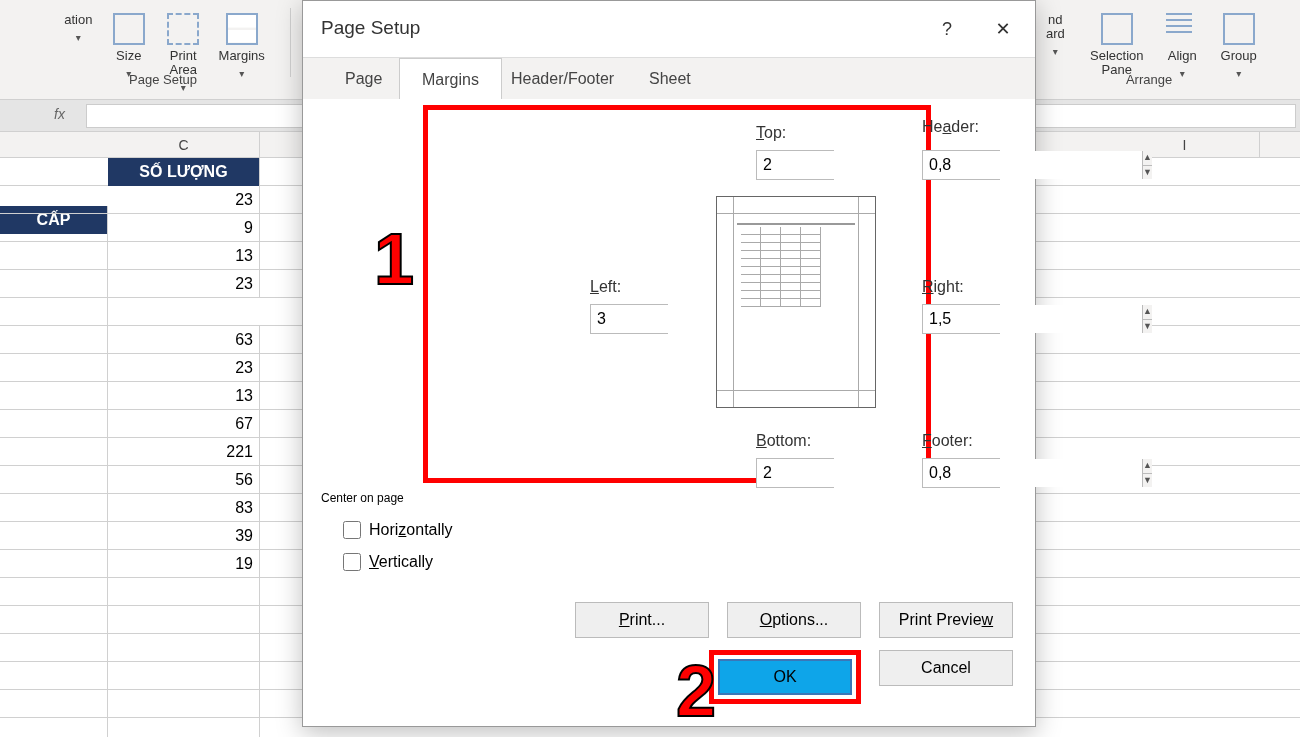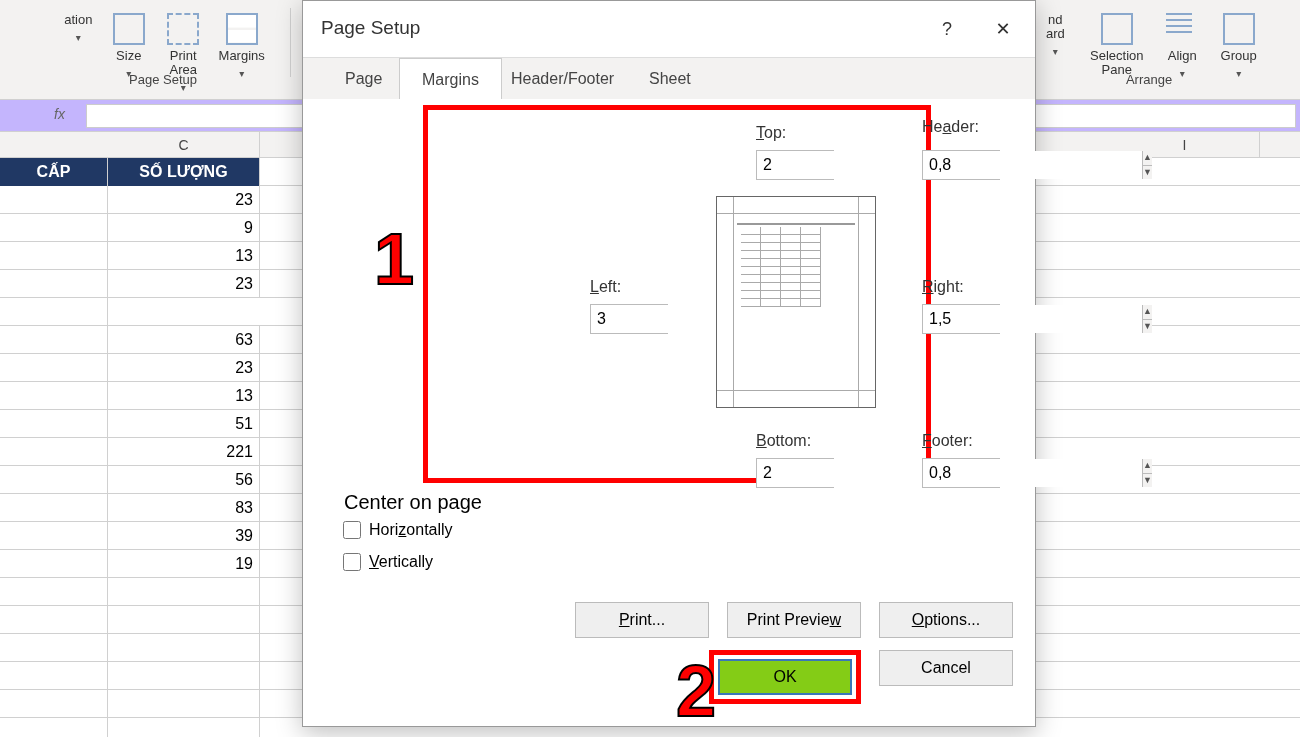--- a/index.html
+++ b/index.html
@@ -18,33 +18,33 @@
 .ico-size { border: 2px solid #8aa8cc; width: 22px; height: 28px; margin-top:2px;}
 .ico-print { border: 2px dashed #8aa8cc; width: 26px; height: 28px; margin-top:2px;}
 .ico-breaks { width:30px;height:26px;background:linear-gradient(#fff,#fff) top/100% 45% no-repeat,linear-gradient(#fff,#fff) bottom/100% 45% no-repeat;border:2px solid #8aa8cc;position:relative;margin-top:2px;}
 .ico-align { width:28px;height:26px;margin-top:2px;}
 .ico-align::before{content:"";display:block;width:26px;height:2px;background:#8aa8cc;box-shadow:0 6px #8aa8cc,0 12px #8aa8cc,0 18px #8aa8cc;}
 .ico-group { width:28px;height:26px;border:2px solid #8aa8cc;margin-top:2px;}
 .ico-selection { width:24px;height:26px;border:2px solid #8aa8cc;margin-top:2px;}
 .dd-arrow { font-size: 10px; color: #555; }
 
 
-.fx-bar { position:absolute; top:100px; left:0; width:1300px; height:32px; background:#c4b5fd; border-bottom:1px solid #d0d0d0; }
+.fx-bar { position:absolute; top:100px; left:0; width:1300px; height:32px; background:#e5e5e5; border-bottom:1px solid #d0d0d0; }
 .fx-bar .fx { position:absolute; left:54px; top:6px; font-style:italic; color:#666; font-size:14px;}
 .fx-bar .fx-input { position:absolute; left:86px; top:4px; width:1210px; height:24px; border:1px solid #ccc; background:#fff;}
 
 
 .grid { position:absolute; top:132px; left:0; width:1300px; height:605px; background:#fff; }
 .colhdrs { height:26px; background:#f3f2f1; border-bottom:1px solid #d0d0d0; position:relative;}
 .colhdr { position:absolute; top:0; height:26px; line-height:26px; text-align:center; font-size:14px; color:#444; border-right:1px solid #d0d0d0;}
 .rows { position:relative; }
 .row { height:28px; border-bottom:1px solid #d0d0d0; position:relative;}
 .cell { position:absolute; top:0; height:28px; line-height:28px; font-size:16px; border-right:1px solid #d0d0d0; padding:0 6px;}
 .hdr-row .cell { background:#203864; color:#fff; font-weight:bold; text-align:center;}
-.cell-b { width:108px; left:0;}
+.cell-b { width:108px; left:0;margin-top:48px;}
 .cell-c { width:152px; left:108px; text-align:right;}
 .colhdr-c { left:108px; width:152px;}
 
 
 .dialog { position:absolute; left:302px; top:0; width:734px; height:727px; background:#fdfdfd; border:1px solid #999; box-shadow:0 6px 24px rgba(0,0,0,.25); z-index:50; }
 .dlg-tb { height:56px; background:#fff; position:relative;}
 .dlg-title { position:absolute; left:18px; top:16px; font-size:19px; color:#333;}
 .dlg-help { position:absolute; right:68px; top:8px; width:40px; height:40px; text-align:center; line-height:40px; font-size:18px; color:#333;}
 .dlg-close { position:absolute; right:8px; top:8px; width:48px; height:40px; text-align:center; line-height:40px; font-size:18px; color:#333;}
 .tabs { height:42px; background:#f3f2f1; border-top:1px solid #ddd; position:relative;}
@@ -62,28 +62,28 @@
 .page-prev { position:absolute; left:288px; top:86px; width:160px; height:212px; border:1px solid #666; background:#fff;}
 .page-prev::before { content:""; position:absolute; left:20px; right:20px; top:26px; height:2px; background:#999;}
 .page-prev::after { content:""; position:absolute; left:20px; right:20px; bottom:22px; top:inherit; }
 .pp-grid { position:absolute; left:24px; top:30px; width:80px; height:100px;}
 .pp-grid div { height:8px; border-bottom:1px solid #aaa; display:flex;}
 .pp-grid div span { flex:1; border-right:1px solid #aaa;}
 .pp-margin-t{position:absolute;left:0;right:0;top:16px;height:1px;background:#aaa;}
 .pp-margin-b{position:absolute;left:0;right:0;bottom:16px;height:1px;background:#aaa;}
 .pp-margin-l{position:absolute;top:0;bottom:0;left:16px;width:1px;background:#aaa;}
 .pp-margin-r{position:absolute;top:0;bottom:0;right:16px;width:1px;background:#aaa;}
-.center-on { position:absolute; left:18px; top:392px; font-size:20px;margin-left:23px;}
+.center-on { position:absolute; left:18px; top:392px; font-size:12px;}
 .chk { position:absolute; display:flex; align-items:center; gap:8px; font-size:16px;}
 .chk input { width:18px; height:18px;}
 .dlg-btn-row { position:absolute; bottom:22px; right:22px; display:flex; gap:18px;}
 .dlg-btn-row.upper { bottom:88px;}
 .dlg-btn { width:134px; height:36px; background:#efefef; border:1px solid #bbb; font-size:16px; cursor:pointer;}
 .ok-wrap { border:5px solid #ff0000; padding:4px;}
-.ok-wrap .dlg-btn { border:2px solid #3a77b8; background:#84cc16;}
+.ok-wrap .dlg-btn { border:2px solid #3a77b8; background:#0ea5e9;}
 .anno { position:absolute; font-family:Impact, "Arial Black", sans-serif; font-size:72px; color:#ff0000; -webkit-text-stroke:2px #000; font-weight:900; z-index:60;}
 </style>
 </head>
 <body>
 
 <div class="ribbon">
   <div class="ribbon-group" style="left:48px;width:230px;">
     <div class="ribbon-btn" style="width:44px"><span class="lbl">ation</span><span class="dd-arrow">▾</span></div>
     <div class="ribbon-btn" style="width:48px"><span class="ico ico-size"></span><span class="lbl">Size</span><span class="dd-arrow">▾</span></div>
     <div class="ribbon-btn" style="width:52px"><span class="ico ico-print"></span><span class="lbl" style="white-space:pre">Print
@@ -146,21 +146,21 @@
       <div class="row">
         <div class="cell cell-b"></div>
         <div class="cell cell-c">23</div>
       </div>
       <div class="row">
         <div class="cell cell-b"></div>
         <div class="cell cell-c">13</div>
       </div>
       <div class="row">
         <div class="cell cell-b"></div>
-        <div class="cell cell-c">51</div>
+        <div class="cell cell-c">67</div>
       </div>
       <div class="row">
         <div class="cell cell-b"></div>
         <div class="cell cell-c">221</div>
       </div>
       <div class="row">
         <div class="cell cell-b"></div>
         <div class="cell cell-c">56</div>
       </div>
       <div class="row">
@@ -346,22 +346,22 @@
       <input type="checkbox" style="">
       <span><span>Hori<u>z</u>ontally</span></span>
     </label>
     <label class="chk" style="left:40px;top:454px">
       <input type="checkbox" style="">
       <span><u>V</u>ertically</span>
     </label>
 
     <div class="dlg-btn-row upper">
       <button class="dlg-btn"><u>P</u><span>rint...</span></button>
+      <button class="dlg-btn"><u>O</u>ptions...</button>
       <button class="dlg-btn">Print Previe<u>w</u></button>
-      <button class="dlg-btn"><u>O</u>ptions...</button>
     </div>
     <div class="dlg-btn-row">
       <div class="ok-wrap">
         <button class="dlg-btn">OK</button>
       </div>
       <button class="dlg-btn">Cancel</button>
     </div>
   </div>
 </div>
 

